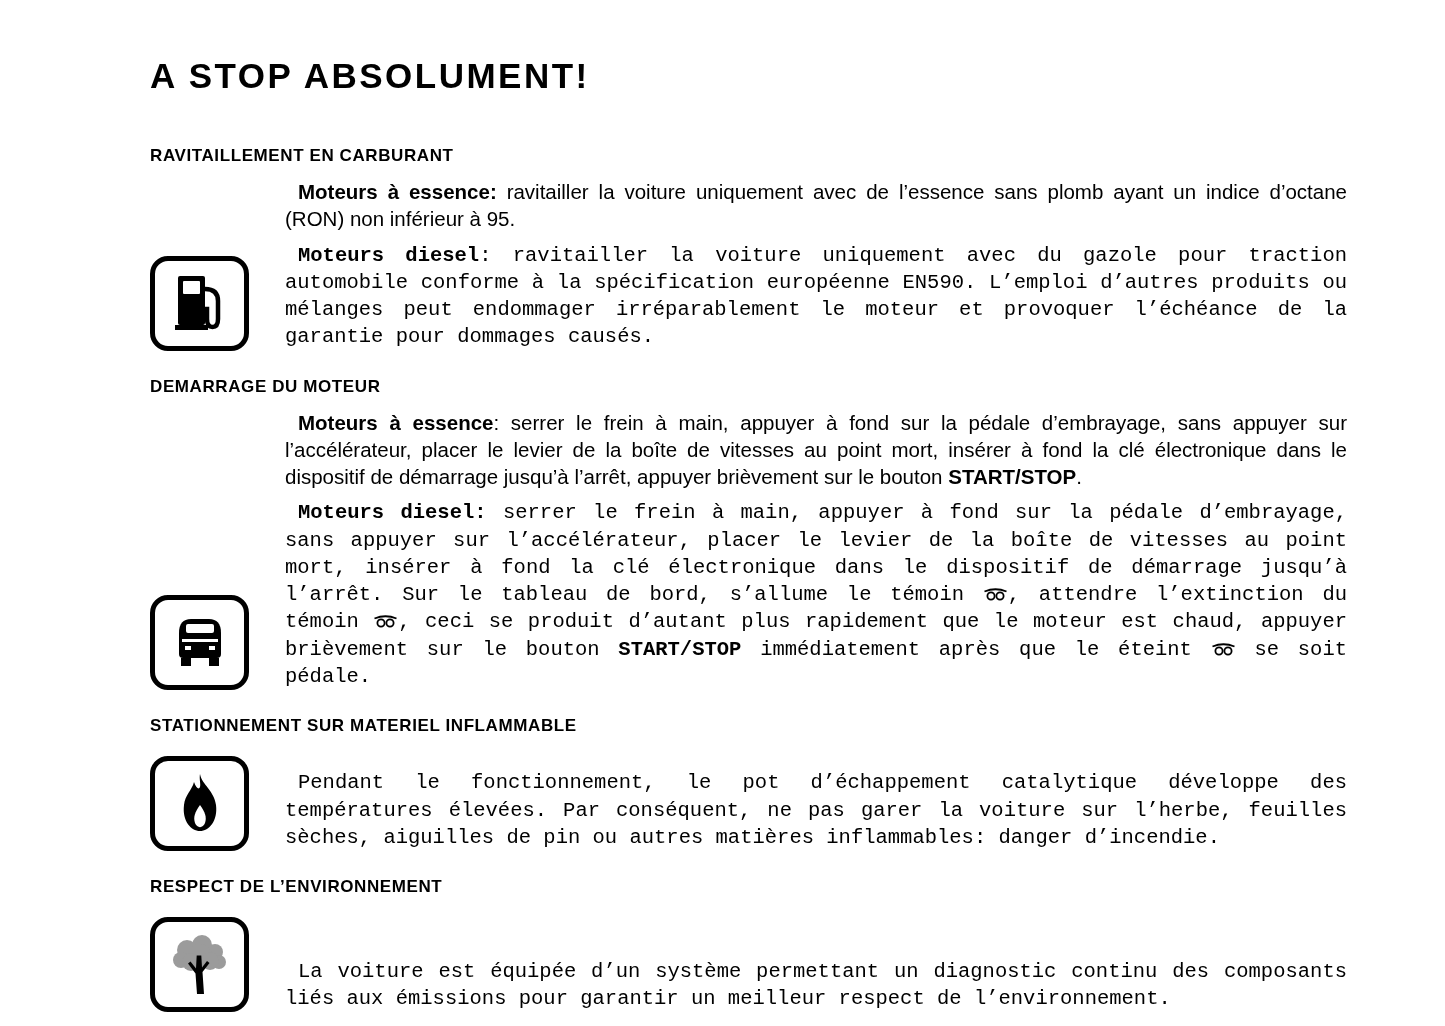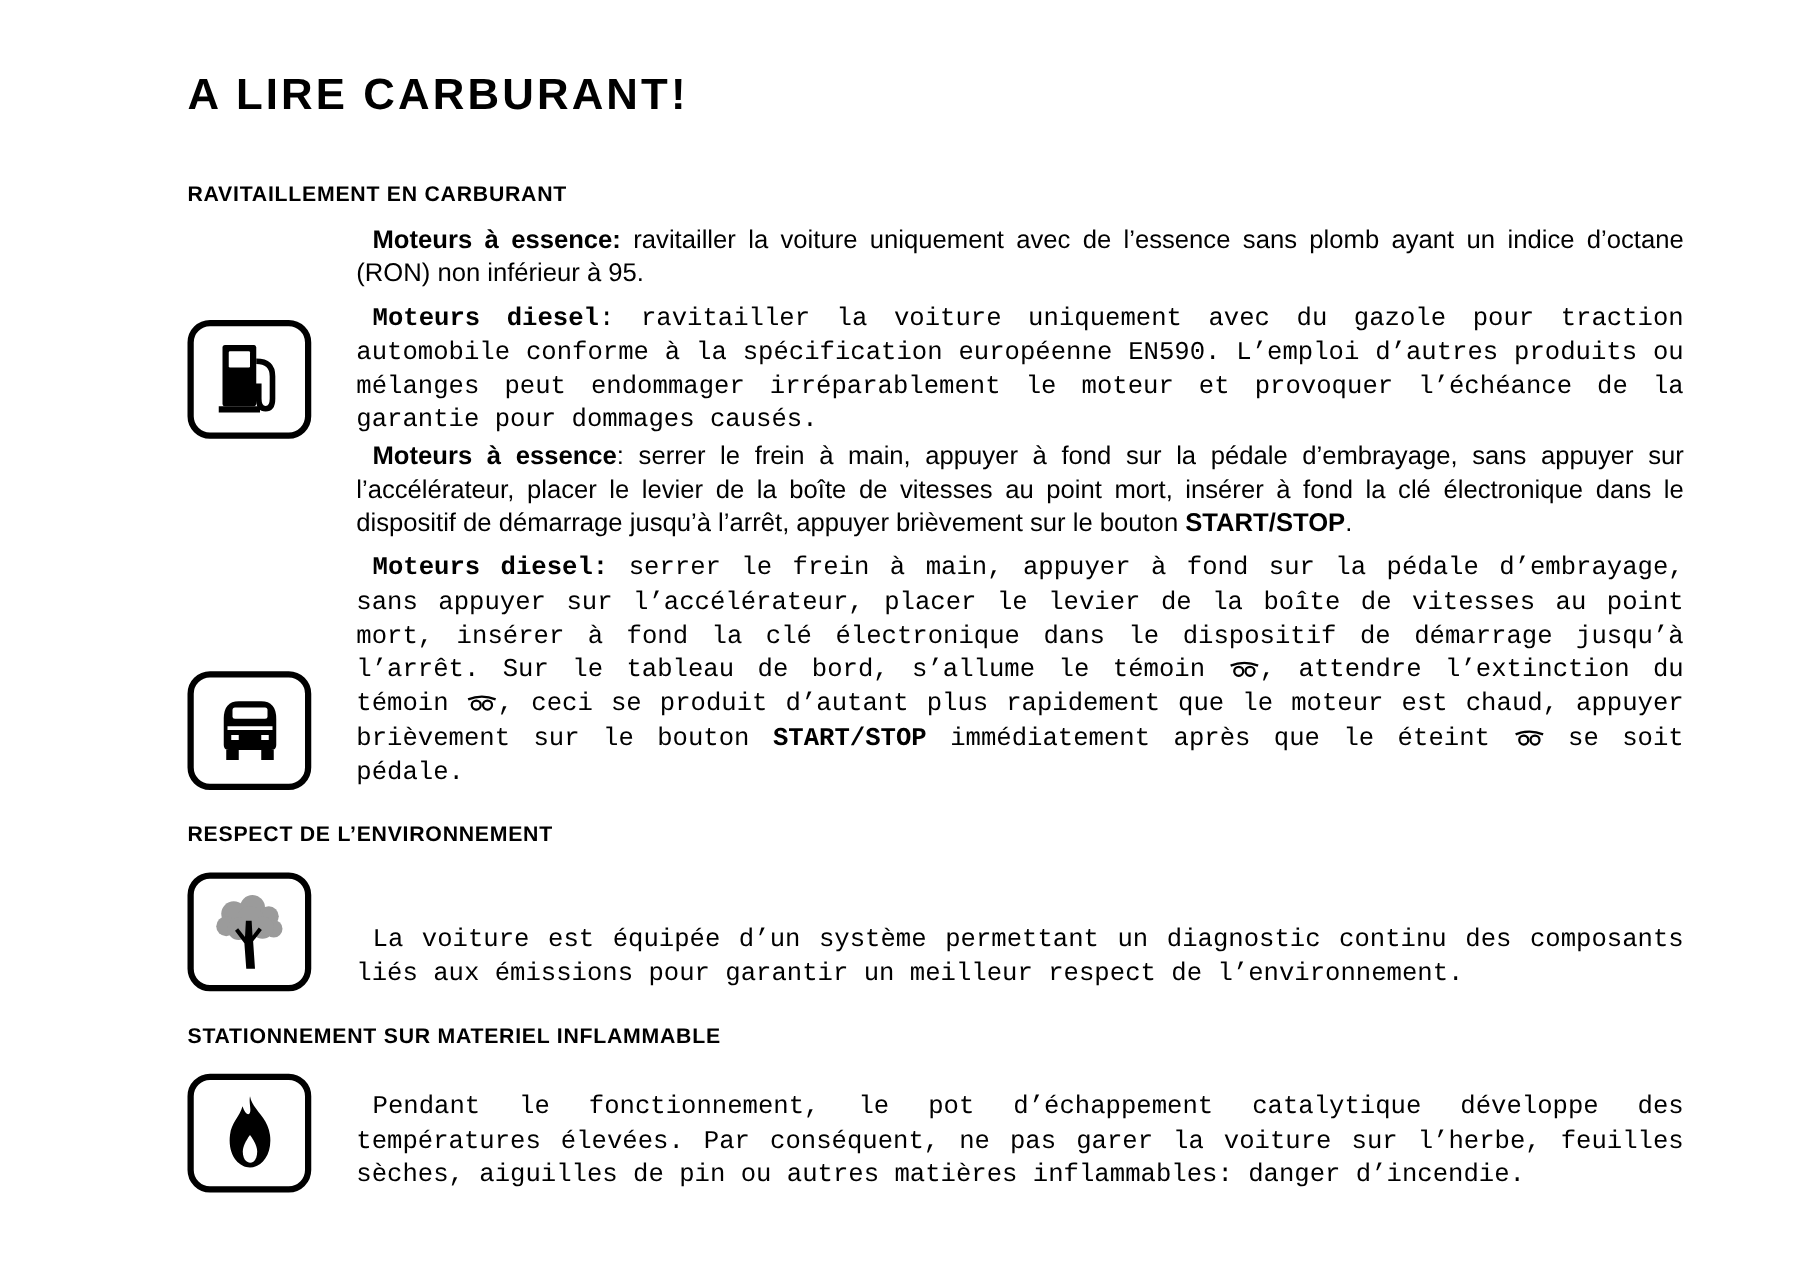--- a/index.html
+++ b/index.html
@@ -32,41 +32,42 @@
   p.para { margin: 0 0 9px; text-indent: 13px; }
   p.para:last-child { margin-bottom: 0; font-family: Liberation Mono, monospace; }
   .b { font-weight: bold; }
   .glow svg { vertical-align: -1px; }
 </style>
 </head>
 <body>
 
 <div class="page">
 
-  <h1 class="title">A LIRE CARBURANT!</h1>
+  <h1 class="title">A STOP ABSOLUMENT!</h1>
 
   <section class="sec">
     <h2 class="heading">RAVITAILLEMENT EN CARBURANT</h2>
     <div class="row">
       <div class="icon-box">
         <svg width="58" height="64" viewBox="0 0 58 64" aria-hidden="true">
           <rect x="7" y="5" width="27" height="49" rx="2" fill="#000"></rect>
           <rect x="12" y="10" width="17" height="13" rx="1" fill="#fff"></rect>
           <rect x="4" y="54" width="33" height="5" fill="#000"></rect>
           <path d="M34 18 q13 0 13 12 v18 q0 8 -5.5 8 q-5.5 0 -5.5 -8 v-10 h-4" fill="none" stroke="#000" stroke-width="4.5"></path>
         </svg>
       </div>
       <div class="text">
           <p class="para"><span class="b">Moteurs à essence:</span><span> ravitailler la voiture uniquement avec de l’essence sans plomb ayant un indice d’octane (RON) non inférieur à 95.</span></p>
           <p class="para"><span class="b">Moteurs diesel</span><span>: ravitailler la voiture uniquement avec du gazole pour traction automobile conforme à la spécification européenne EN590. L’emploi d’autres produits ou mélanges peut endommager irréparablement le moteur et provoquer l’échéance de la garantie pour dommages causés.</span></p>
         </div>
     </div>
   </section>
 
   <section class="sec">
+    <h2 class="heading">DEMARRAGE DU MOTEUR</h2>
     <div class="row">
       <div class="icon-box">
         <svg width="62" height="56" viewBox="0 0 62 56" aria-hidden="true">
           <path d="M10 18 Q10 4 22 4 h18 Q52 4 52 18 v21 q0 4 -4 4 h-34 q-4 0 -4 -4 z" fill="#000"></path>
           <rect x="17" y="9" width="28" height="9" rx="2" fill="#fff"></rect>
           <rect x="13" y="24" width="36" height="3" fill="#fff"></rect>
           <rect x="16" y="31" width="6" height="4" fill="#fff"></rect>
           <rect x="40" y="31" width="6" height="4" fill="#fff"></rect>
           <rect x="12" y="43" width="10" height="8" fill="#000"></rect>
           <rect x="40" y="43" width="10" height="8" fill="#000"></rect>
@@ -85,20 +86,35 @@
               </svg></span><span>, ceci se produit d’autant plus rapidement que le moteur est chaud, appuyer brièvement sur le bouton </span><span class="b">START/STOP</span><span> immédiatement après que le éteint </span><span class="glow"><svg width="25" height="13" viewBox="0 0 25 13">
                 <path d="M1.5 3.5 Q 12.5 -1 23.5 3.5" fill="none" stroke="#000" stroke-width="1.8"></path>
                 <circle cx="8" cy="8" r="3.6" fill="none" stroke="#000" stroke-width="1.8"></circle>
                 <circle cx="17" cy="8" r="3.6" fill="none" stroke="#000" stroke-width="1.8"></circle>
               </svg></span><span> se soit pédale.</span></p>
         </div>
     </div>
   </section>
 
   <section class="sec">
+    <h2 class="heading">STATIONNEMENT SUR MATERIEL INFLAMMABLE</h2>
+    <div class="row">
+      <div class="icon-box">
+        <svg width="54" height="62" viewBox="0 0 54 62" aria-hidden="true">
+          <path d="M27 1 C29 12 41 17 43 32 C45 48 36 58 27 58 C18 58 9 48 11 32 C12 22 19 17 21 9 C23 15 26 17 27 14 C28 11 26 6 27 1 Z" fill="#000"></path>
+          <path d="M27 32 C32 39 34 44 32 50 C30 55.5 24 55.5 22 50 C20 44 22 39 27 32 Z" fill="#fff"></path>
+        </svg>
+      </div>
+      <div class="text">
+          <p class="para"><span>Pendant le fonctionnement, le pot d’échappement catalytique développe des températures élevées. Par conséquent, ne pas garer la voiture sur l’herbe, feuilles sèches, aiguilles de pin ou autres matières inflammables: danger d’incendie.</span></p>
+        </div>
+    </div>
+  </section>
+
+  <section class="sec">
     <h2 class="heading">RESPECT DE L’ENVIRONNEMENT</h2>
     <div class="row">
       <div class="icon-box">
         <svg width="62" height="62" viewBox="0 0 62 62" aria-hidden="true">
           <g fill="#9b9b9b">
             <circle cx="18" cy="16" r="10"></circle>
             <circle cx="33" cy="11" r="10"></circle>
             <circle cx="46" cy="18" r="8"></circle>
             <circle cx="12" cy="26" r="8"></circle>
             <circle cx="50" cy="28" r="7"></circle>
@@ -108,28 +124,13 @@
           </g>
           <path d="M28 60 h7 l-1.5 -22 7 -9 -2.5 -2 -5 6.5 -0.7 -12 h-4.6 l-0.7 13 -5.5 -7 -2.5 2 7.5 10 z" fill="#000"></path>
         </svg>
       </div>
       <div class="text">
           <p class="para"><span>La voiture est équipée d’un système permettant un diagnostic continu des composants liés aux émissions pour garantir un meilleur respect de l’environnement.</span></p>
         </div>
     </div>
   </section>
 
-  <section class="sec">
-    <h2 class="heading">STATIONNEMENT SUR MATERIEL INFLAMMABLE</h2>
-    <div class="row">
-      <div class="icon-box">
-        <svg width="54" height="62" viewBox="0 0 54 62" aria-hidden="true">
-          <path d="M27 1 C29 12 41 17 43 32 C45 48 36 58 27 58 C18 58 9 48 11 32 C12 22 19 17 21 9 C23 15 26 17 27 14 C28 11 26 6 27 1 Z" fill="#000"></path>
-          <path d="M27 32 C32 39 34 44 32 50 C30 55.5 24 55.5 22 50 C20 44 22 39 27 32 Z" fill="#fff"></path>
-        </svg>
-      </div>
-      <div class="text">
-          <p class="para"><span>Pendant le fonctionnement, le pot d’échappement catalytique développe des températures élevées. Par conséquent, ne pas garer la voiture sur l’herbe, feuilles sèches, aiguilles de pin ou autres matières inflammables: danger d’incendie.</span></p>
-        </div>
-    </div>
-  </section>
-
 </div>
 
 </body></html>

